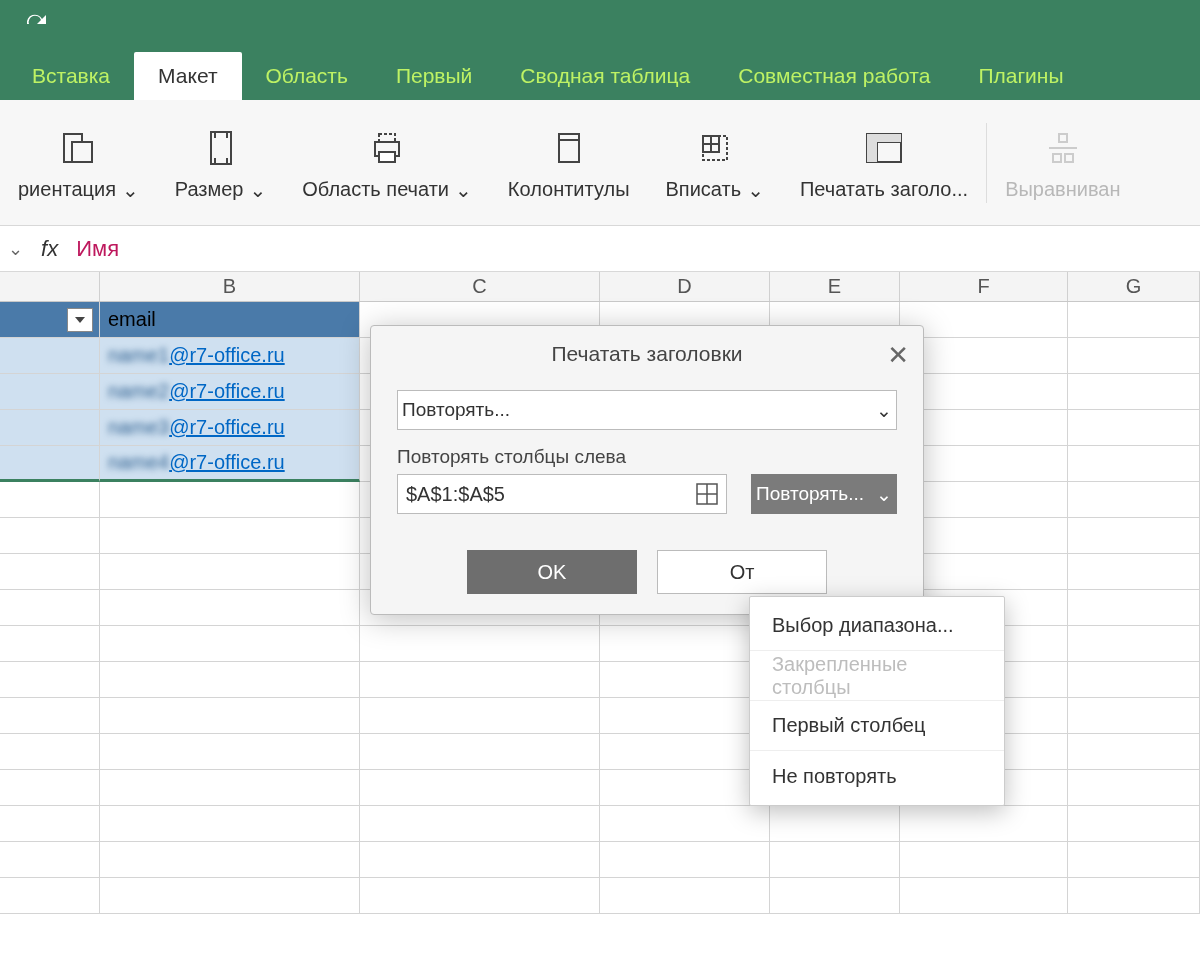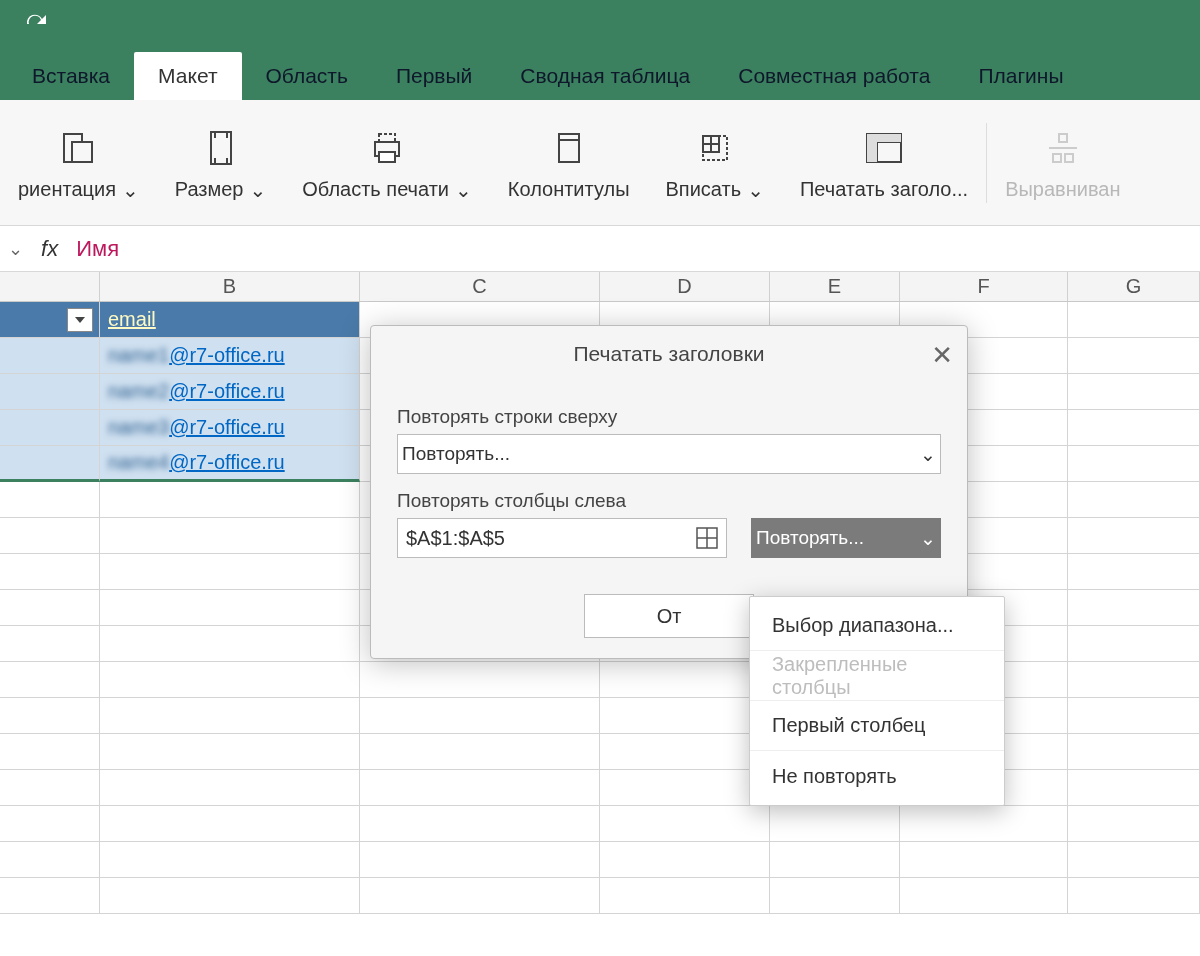--- a/index.html
+++ b/index.html
@@ -1,44 +1,44 @@
 <!DOCTYPE html>
 <html><head>
 <meta charset="utf-8">
 <style>
   * { box-sizing: border-box; margin: 0; padding: 0; font-family: Arial, Helvetica, sans-serif; }
   body { width: 1200px; height: 956px; background: #fff; overflow: hidden; position: relative; }
   .titlebar { background: #3b8160; height: 44px; display: flex; align-items: center; padding-left: 24px; }
   .redo-icon { color: #fff; font-size: 20px; }
   .tabs-row { background: #3b8160; height: 56px; display: flex; align-items: flex-end; padding-left: 8px; }
-  .tab { color: #0f172a; font-size: 21px; padding: 12px 24px; cursor: pointer; }
+  .tab { color: #bef264; font-size: 21px; padding: 12px 24px; cursor: pointer; }
   .tab.active { background: #fff; color: #333; border-top-left-radius: 2px; border-top-right-radius: 2px; }
   .ribbon { background: #f7f7f7; border-bottom: 1px solid #d8d8d8; height: 126px; display: flex; align-items: center; }
   .ribbon-group { display: flex; flex-direction: column; align-items: center; padding: 8px 18px; height: 100%; justify-content: center; }
   .ribbon-group .icon-slot { height: 48px; display: flex; align-items: center; justify-content: center; }
   .ribbon-group-label { font-size: 20px; color: #333; margin-top: 6px; display: flex; align-items: center; gap: 6px; }
   .ribbon-group.disabled .ribbon-group-label { color: #b8b8b8; }
   .ribbon-sep { width: 1px; background: #ddd; height: 80px; }
   .formula-row { height: 46px; border-bottom: 1px solid #d8d8d8; display: flex; align-items: center; padding: 0 8px; gap: 10px; }
   .name-box-dd { font-size: 18px; color: #666; }
   .fx-label { font-style: italic; font-size: 22px; color: #333; padding: 0 8px; }
   .formula-content { font-size: 22px; color: #be185d; }
   .grid-area { position: relative; }
   .col-headers { display: flex; height: 30px; border-bottom: 1px solid #c8c8c8; }
   .col-h { border-right: 1px solid #d0d0d0; display: flex; align-items: center; justify-content: center; font-size: 20px; color: #555; background: #f4f4f4; }
   .sheet { position: relative; }
   .row { display: flex; height: 36px; }
   .cell { border-right: 1px solid #d4d4d4; border-bottom: 1px solid #d4d4d4; display: flex; align-items: center; padding: 0 8px; font-size: 20px; overflow: hidden; white-space: nowrap; }
-  .data-header { background: #4a7aa9; color: #fef9c3; text-decoration: underline; }
+  .data-header { background: #4a7aa9; color: #000000; }
   .data-row { background: #cfe0f0; }
   .dd-arrow { width: 26px; height: 24px; background: #fff; border: 1px solid #888; display: inline-flex; align-items: center; justify-content: center; margin-right: 0; }
   .link { color: #0067c5; text-decoration: underline; }
   .blurred { filter: blur(3px); color: #2d5f8f; }
   .selection-border { border-bottom: 3px solid #3b8160; }
-  .dialog { position: absolute; left: 370px; top: 325px; width: 598px; background: #f5f5f5; border: 1px solid #bbb; box-shadow: 0 4px 30px rgba(0,0,0,0.25); border-radius: 4px; }
+  .dialog { position: absolute; left: 370px; top: 325px; width: 554px; background: #f5f5f5; border: 1px solid #bbb; box-shadow: 0 4px 30px rgba(0,0,0,0.25); border-radius: 4px; }
   .dialog-title { position: relative; height: 56px; display: flex; align-items: center; justify-content: center; font-size: 21px; color: #444; }
   .dialog-close { position: absolute; right: 14px; top: 14px; font-size: 26px; color: #666; cursor: pointer; }
   .dialog-body { padding: 8px 26px 20px 26px; }
   .field-label { font-size: 19px; color: #444; margin-top: 16px; margin-bottom: 6px; }
   .field-row { display: flex; gap: 24px; align-items: center; }
   .text-input { flex: 0 0 330px; height: 40px; border: 1px solid #bbb; background: #fff; display: flex; align-items: center; padding: 0 8px; font-size: 20px; color: #333; }
   .text-input .grid-picker { margin-left: auto; }
   .combo { flex: 1; height: 40px; border: 1px solid #bbb; background: #fff; display: flex; align-items: center; padding: 0 4px; font-size: 19px; color: #333; justify-content: space-between; }
   .combo.active { background: #7b7b7b; color: #fff; border-color: #7b7b7b; }
   .dialog-footer { display: flex; gap: 20px; margin-top: 36px; justify-content: center; }
@@ -356,21 +356,20 @@
       </div>
   </div>
 </div>
 
 <div class="dialog">
   <div class="dialog-title">
     <span>Печатать заголовки</span>
     <span class="dialog-close">✕</span>
   </div>
   <div class="dialog-body">
-    <div class="field-label">Повторять строки сверху</div>
     <div class="field-row">
       <div class="combo">
         <span>Повторять...</span>
         <span>⌄</span>
       </div>
     </div>
     <div class="field-label">Повторять столбцы слева</div>
     <div class="field-row">
       <div class="text-input">
         <span>$A$1:$A$5</span>
@@ -381,20 +380,21 @@
               <line x1="1" y1="11" x2="21" y2="11" stroke="#555" stroke-width="1.5"></line>
             </svg>
           </span>
       </div>
       <div class="combo active">
         <span>Повторять...</span>
         <span>⌄</span>
       </div>
     </div>
     <div class="dialog-footer">
+      <div class="btn primary">OK</div>
       <div class="btn sec">От</div>
     </div>
   </div>
 </div>
 
 <div class="dropdown-menu">
   <div class="menu-item">Выбор диапазона...</div>
   <div class="menu-item disabled">Закрепленные столбцы</div>
   <div class="menu-item">Первый столбец</div>
   <div class="menu-item">Не повторять</div>

